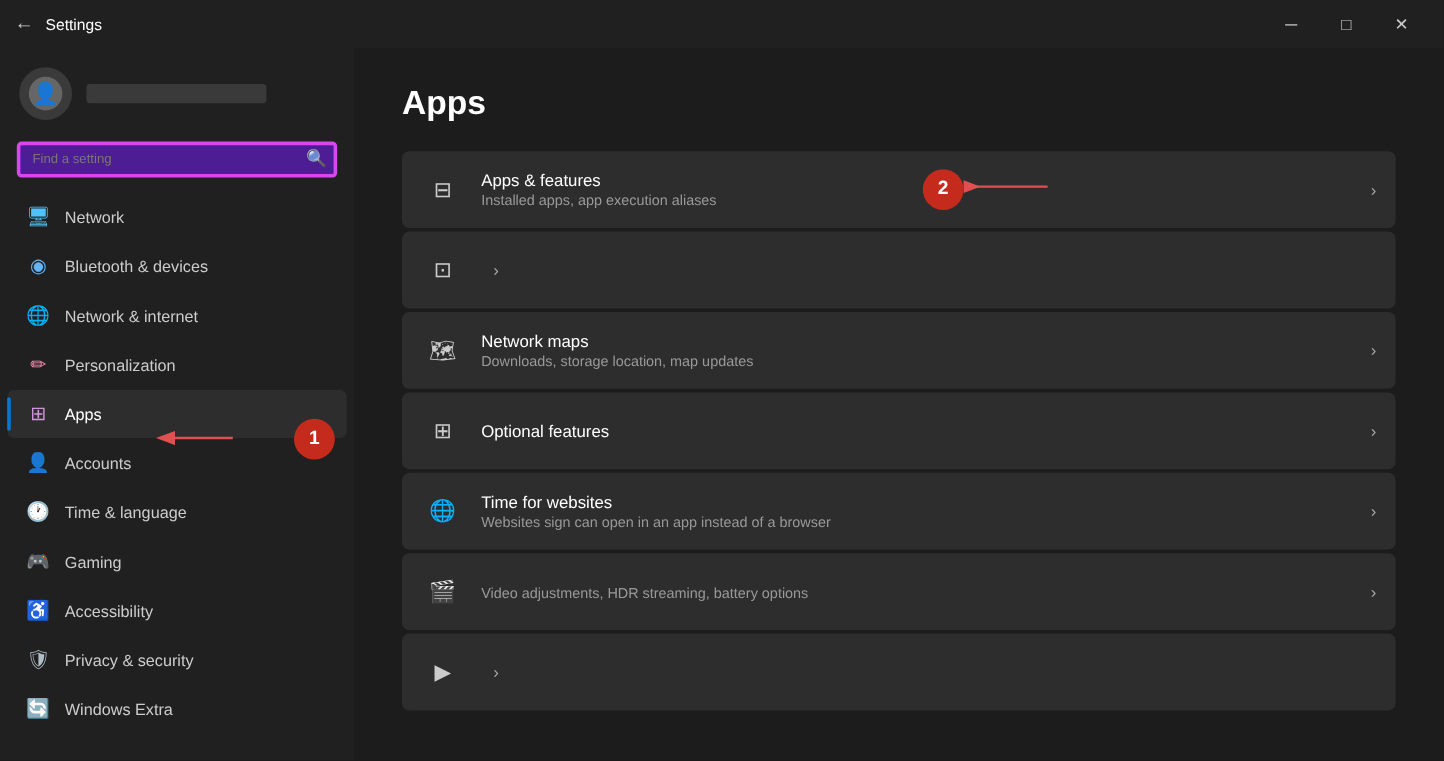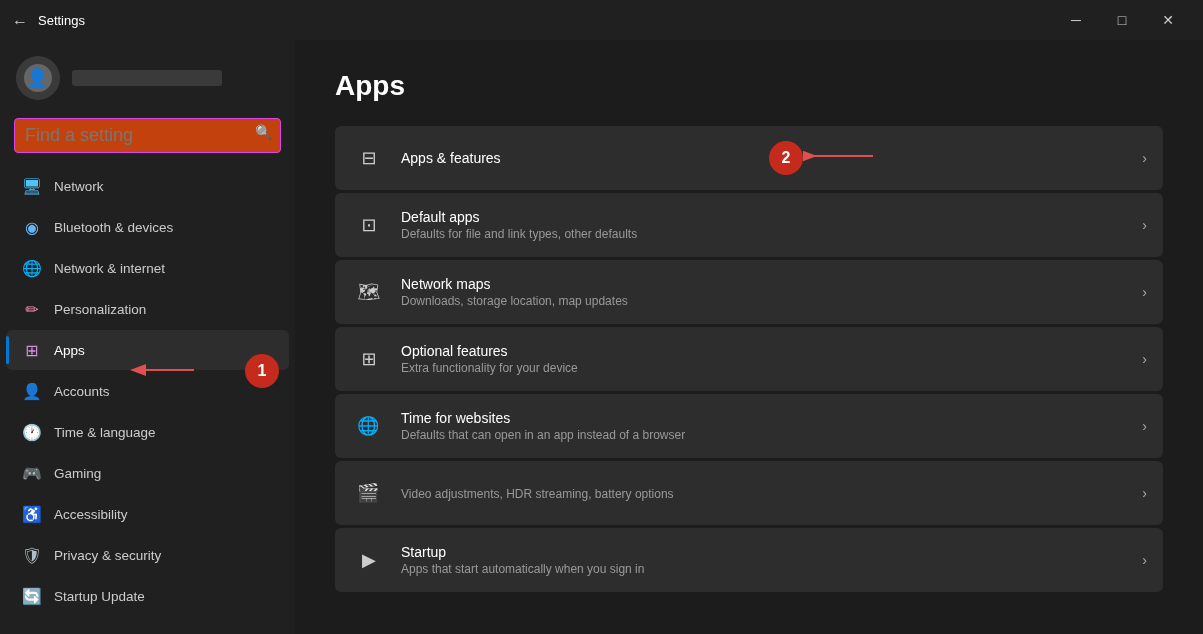--- a/index.html
+++ b/index.html
@@ -110,26 +110,26 @@
       border-radius: 3px;
     }
 
     
     .search-container {
       padding: 4px 14px 12px 14px;
       position: relative;
     }
     .search-input {
       width: 100%;
-      background: #c2410c;
-      border: 1px solid #d946ef;
+      background: #4c1d95;
+      border: 3px solid #d946ef;
       border-radius: 4px;
       color: #ccc;
       padding: 6px 32px 6px 10px;
-      font-size: 18px;
+      font-size: 11px;
       outline: none;
     }
     .search-input::placeholder { color: #777; }
     .search-icon-btn {
       position: absolute;
       right: 22px;
       top: 10px;
       background: transparent;
       border: none;
       color: #aaa;
@@ -331,89 +331,81 @@
         <div class="nav-item" style="position: relative;">
     <span class="nav-icon" style="color:#90caf9">♿</span>
     <span>Accessibility</span>
   </div>
         <div class="nav-item" style="position: relative;">
     <span class="nav-icon" style="color:#b0bec5">🛡</span>
     <span>Privacy &amp; security</span>
   </div>
         <div class="nav-item" style="position: relative;">
     <span class="nav-icon" style="color:#4fc3f7">🔄</span>
-    <span>Startup Update</span>
+    <span>Windows Extra</span>
   </div>
       </div>
 
   </div>
 
   <div class="main-content">
     <h1 class="page-title">Apps</h1>
     <div class="settings-list" id="settings-list">
 
     <div class="settings-item apps-feature-row">
     <div class="settings-item-icon">⊟</div>
     <div class="settings-item-text">
       <div class="settings-item-title">Apps &amp; features</div>
+      <div class="settings-item-desc">Installed apps, app execution aliases</div>
     </div>
     <span class="settings-item-chevron">›</span>
   <div class="annotation-badge" style="position: absolute; top: 50%; right: 360px; transform: translateY(-50%); width: 34px; height: 34px;">2</div>
           <div style="position: absolute; top: 50%; right: 280px; transform: translateY(-50%); pointer-events: none;"><svg width="80" height="24">
       <defs>
                 <marker id="ah2" markerWidth="8" markerHeight="8" refX="2" refY="3" orient="auto">
                   <path d="M8,0 L8,6 L0,3 z" fill="#e05050"></path>
                 </marker>
               </defs>
       <path d="M 70,12 L 10,12" stroke="#e05050" stroke-width="2" fill="none" marker-end="url(#ah2)"></path>
     </svg></div>
         </div>
         <div class="settings-item">
     <div class="settings-item-icon">⊡</div>
-    <div class="settings-item-text">
-      <div class="settings-item-title">Default apps</div>
-      <div class="settings-item-desc">Defaults for file and link types, other defaults</div>
-    </div>
     <span class="settings-item-chevron">›</span>
   </div>
         <div class="settings-item">
     <div class="settings-item-icon">🗺</div>
     <div class="settings-item-text">
       <div class="settings-item-title">Network maps</div>
       <div class="settings-item-desc">Downloads, storage location, map updates</div>
     </div>
     <span class="settings-item-chevron">›</span>
   </div>
         <div class="settings-item">
     <div class="settings-item-icon">⊞</div>
     <div class="settings-item-text">
       <div class="settings-item-title">Optional features</div>
-      <div class="settings-item-desc">Extra functionality for your device</div>
     </div>
     <span class="settings-item-chevron">›</span>
   </div>
         <div class="settings-item">
     <div class="settings-item-icon">🌐</div>
     <div class="settings-item-text">
       <div class="settings-item-title">Time for websites</div>
-      <div class="settings-item-desc">Defaults that can open in an app instead of a browser</div>
+      <div class="settings-item-desc">Websites sign can open in an app instead of a browser</div>
     </div>
     <span class="settings-item-chevron">›</span>
   </div>
         <div class="settings-item">
     <div class="settings-item-icon">🎬</div>
     <div class="settings-item-text">
       <div class="settings-item-desc">Video adjustments, HDR streaming, battery options</div>
     </div>
     <span class="settings-item-chevron">›</span>
   </div>
         <div class="settings-item">
     <div class="settings-item-icon">▶</div>
-    <div class="settings-item-text">
-      <div class="settings-item-title">Startup</div>
-      <div class="settings-item-desc">Apps that start automatically when you sign in</div>
-    </div>
     <span class="settings-item-chevron">›</span>
   </div>
       </div>
   </div>
 
 </div>
 
 </body></html>

